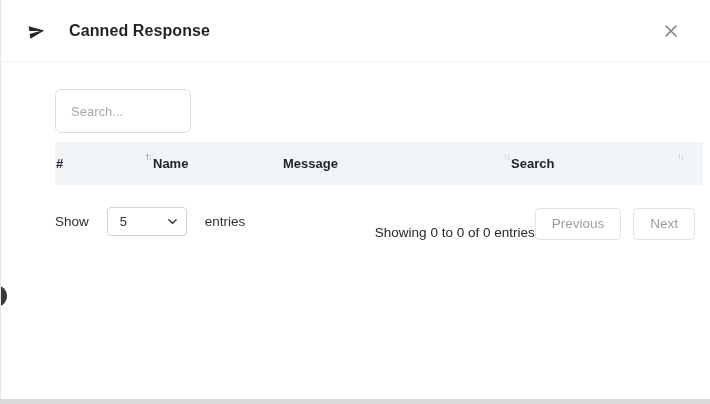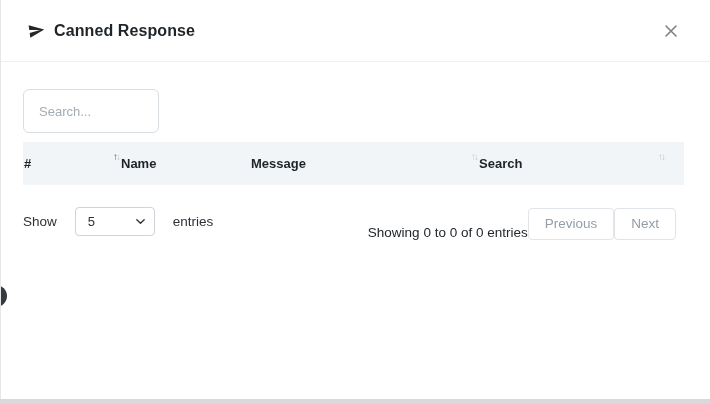--- a/index.html
+++ b/index.html
@@ -9,36 +9,36 @@
     position:relative; width:710px; height:399px; background:#fff;
     border-left:1px solid #e4e7ea; overflow:hidden;
   }
   .bottom-strip { width:710px; height:5px; background:#d9d9d9; }
 
   
   .modal-header {
     display:flex; align-items:center; height:62px;
     padding:0 26px 0 27px; border-bottom:1px solid #eef0f2;
   }
-  .title-group { display:flex; align-items:center; gap:9px; }
+  .title-group { display:flex; align-items:flex-end; gap:24px; }
   .send-icon svg { display:block; }
   .modal-title { font-size:16px; font-weight:700; color:#1f2428; letter-spacing:.1px; }
   .add-new-btn {
     display:flex; align-items:center; gap:7px; margin-left:18px;
     background:#fff; border:1px solid var(--accent); border-radius:4px;
     color:var(--accent); font-size:14px; font-family:inherit;
     padding:7px 16px 8px 14px; cursor:pointer;
   }
   .close-btn {
     margin-left:auto; background:none; border:none; cursor:pointer;
     padding:4px; line-height:0;
   }
 
   
-  .modal-body { padding:27px 26px 0 22px; }
+  .modal-body { padding:27px 7px 0 22px;margin-left:32px; }
   .search-input {
     width:136px; height:44px; border:1px solid #d9dee3; border-radius:6px;
     padding:0 15px; font-size:13px; font-family:inherit; color:#3a4148;
     outline:none; display:block; margin-bottom:9px;
   }
   .search-input::placeholder { color:#a4acb4; }
 
   
   .tbl-header {
     display:flex; align-items:center; height:43px; background:#f2f5f8;
@@ -67,21 +67,21 @@
   .select-wrap { position:relative; }
   .page-size-select {
     width:80px; height:29px; border:1px solid #ced4da; border-radius:4px;
     font-size:13px; font-family:inherit; color:#2b3137; background:#fff;
     padding:0 24px 0 12px; appearance:none; -webkit-appearance:none; outline:none;
   }
   .select-chevron { position:absolute; right:9px; top:9px; pointer-events:none; line-height:0; }
 
   .paging-group { display:flex; flex-direction:row; align-items:flex-end; margin-top:-5px; }
   .paging-summary { font-size:13.5px; color:#23282d; }
-  .paging-buttons { display:flex; margin-top:15px;border-radius:7px; }
+  .paging-buttons { display:flex; gap:12px; margin-top:15px;border-radius:7px; }
   .page-btn {
     background:#fff; border:1px solid #e1e4e8; border-radius:4px;
     color:#959da5; font-size:13.5px; font-family:inherit;
     padding:7px 16px 8px 16px; cursor:pointer;
   }
 
   
   .edge-dot {
     position:absolute; left:-16px; top:285px; width:22px; height:22px;
     border-radius:50%; background:#353a3e;

